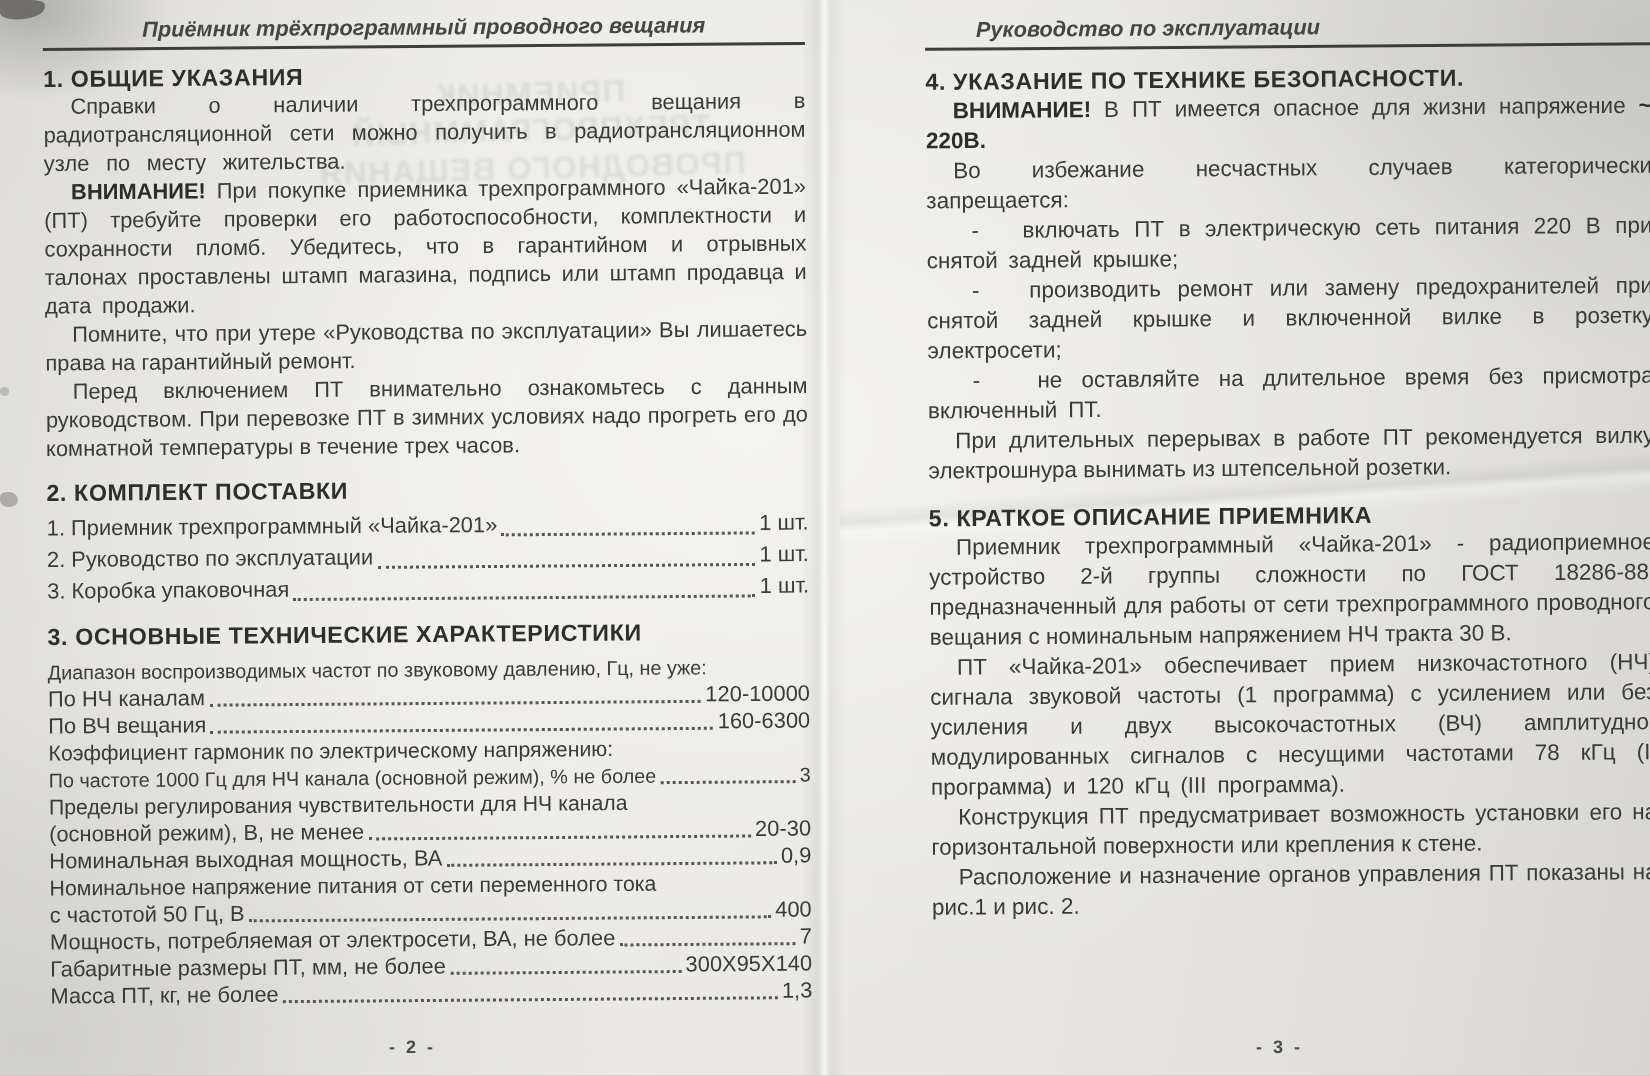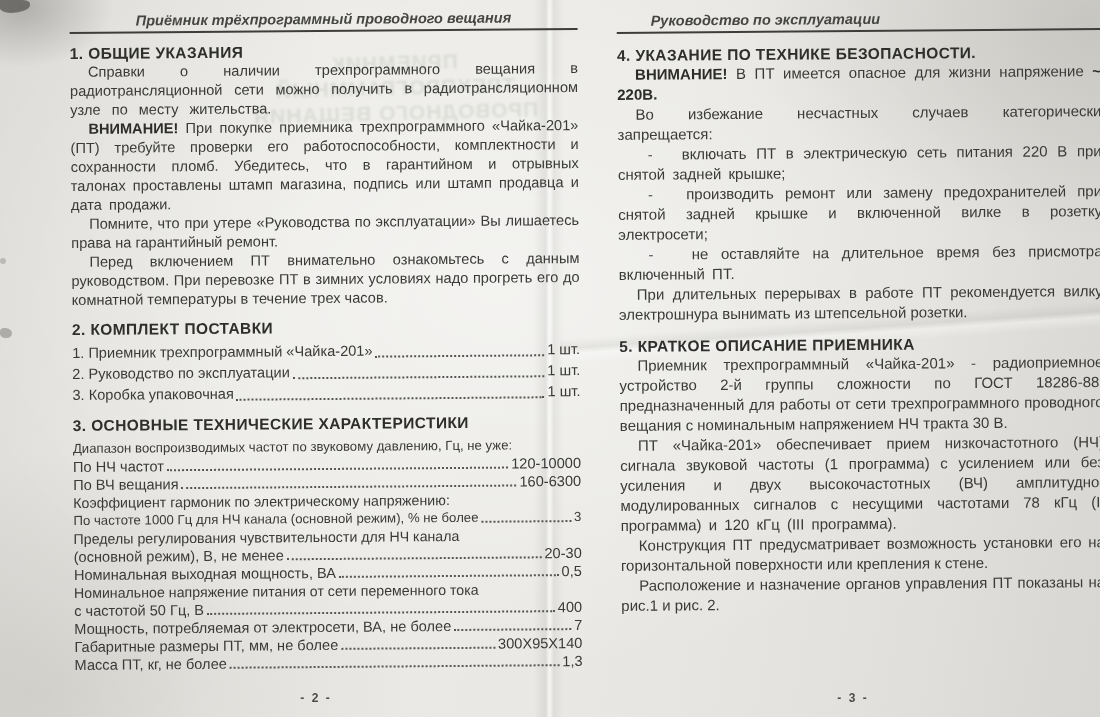--- a/index.html
+++ b/index.html
@@ -24,21 +24,21 @@
   .wrinkle{
     position:absolute;left:560px;top:300px;width:540px;height:60px;
     background:linear-gradient(176deg,rgba(0,0,0,0) 40%,rgba(110,110,104,.10) 50%,rgba(255,255,255,.35) 56%,rgba(0,0,0,0) 66%);
   }
   .blob-tl{position:absolute;left:0;top:0;width:30px;height:13px;background:#63625e;border-radius:0 30% 70% 40%;opacity:.85;}
   .edge-mark{position:absolute;left:0;top:328px;width:12px;height:10px;background:#a09f9b;border-radius:40% 60% 50% 50%;opacity:.8;}
   .edge-mark2{position:absolute;left:0;top:258px;width:6px;height:6px;background:#aaa9a5;border-radius:50%;opacity:.7;}
 
   .page{position:absolute;top:0;height:717px;box-sizing:border-box;}
   .page-inner{transform:rotate(-0.45deg);transform-origin:50% 30%;}
-  .page.left{left:0;width:550px;padding:11px 12px 0 30px;margin-left:41px;}
+  .page.left{left:0;width:550px;padding:11px 12px 0 30px;}
   .page.right{left:578px;width:550px;padding:11px 26px 0 40px;}
 
   .running-head{border-bottom:2.5px solid #3d3d3b;padding-bottom:3px;font-style:italic;font-weight:bold;font-size:14.5px;color:#454543;}
   .page.left  .running-head{text-align:center;}
   .page.right .running-head{text-align:left;}
   .page.right .running-head span{margin-left:34px;}
 
   .sec-title{font-weight:bold;font-size:15.5px;letter-spacing:.4px;color:#2e2e2c;margin:0;}
   .page.left  .sec-title{margin-top:11px;}
   .page.right .sec-title{margin-top:13px;}
@@ -114,21 +114,21 @@
           <span>3. Коробка упаковочная</span>
           <span class="dots"></span>
           <span class="val">1 шт.</span>
         </div>
       </div>
 
       <h2 class="sec-title">3. ОСНОВНЫЕ ТЕХНИЧЕСКИЕ ХАРАКТЕРИСТИКИ</h2>
       <div class="speclist">
         <div class="plainrow sm">Диапазон воспроизводимых частот по звуковому давлению, Гц, не уже:</div>
         <div class="dotrow">
-          <span>По НЧ частот</span>
+          <span>По НЧ каналам</span>
           <span class="dots"></span>
           <span class="val">120-10000</span>
         </div>
         <div class="dotrow">
           <span>По ВЧ вещания</span>
           <span class="dots"></span>
           <span class="val">160-6300</span>
         </div>
         <div class="plainrow">Коэффициент гармоник по электрическому напряжению:</div>
         <div class="dotrow sm">
@@ -138,21 +138,21 @@
         </div>
         <div class="plainrow">Пределы регулирования чувствительности для НЧ канала</div>
         <div class="dotrow">
           <span>(основной режим), В, не менее</span>
           <span class="dots"></span>
           <span class="val">20-30</span>
         </div>
         <div class="dotrow">
           <span>Номинальная выходная мощность, ВА</span>
           <span class="dots"></span>
-          <span class="val">0,5</span>
+          <span class="val">0,9</span>
         </div>
         <div class="plainrow">Номинальное напряжение питания от сети переменного тока</div>
         <div class="dotrow">
           <span>с частотой 50 Гц, В</span>
           <span class="dots"></span>
           <span class="val">400</span>
         </div>
         <div class="dotrow">
           <span>Мощность, потребляемая от электросети, ВА, не более</span>
           <span class="dots"></span>

